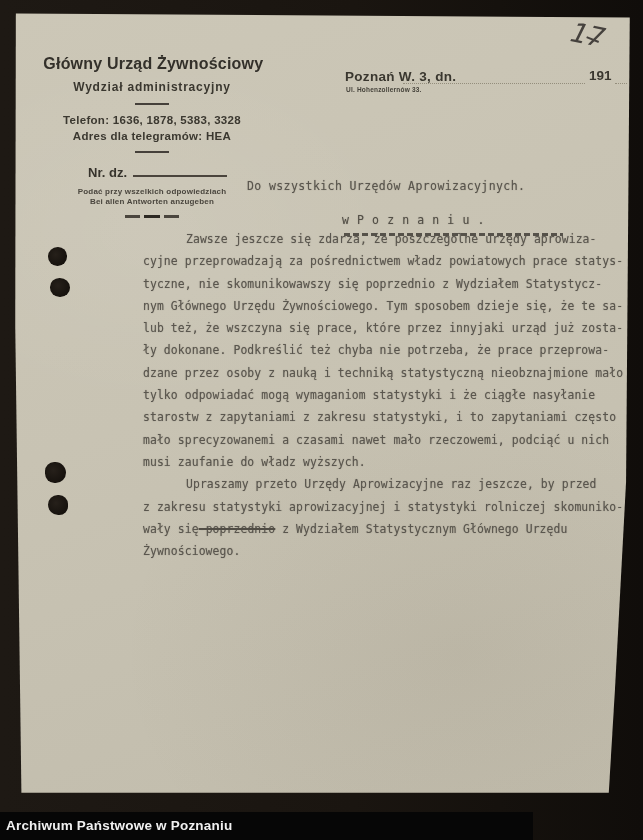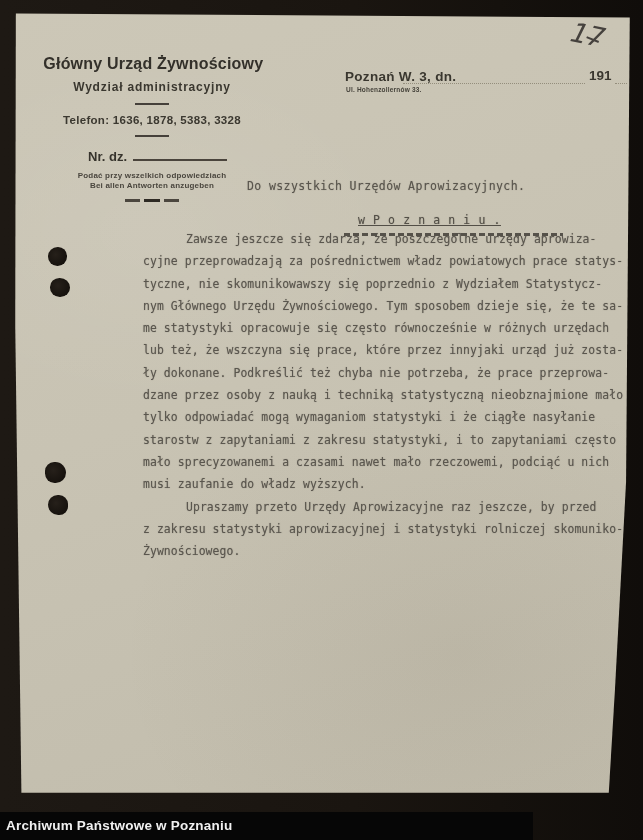--- a/index.html
+++ b/index.html
@@ -46,21 +46,21 @@
 
   
   .pageno{position:absolute;left:556px;top:8px;width:40px;height:40px;transform:rotate(12deg);}
   .pageno .digits{font-family:"DejaVu Sans",sans-serif;font-size:27px;font-weight:400;color:#45413d;transform:skewX(-14deg);letter-spacing:-1px;}
   .pageno .crossbar{position:absolute;left:16px;top:18px;width:13px;height:2px;background:#45413d;transform:rotate(10deg);}
 
   
   .tw{font-family:"DejaVu Sans Mono","Liberation Mono",monospace;color:#5a564e;
       text-shadow:0 0 1px rgba(87,83,75,0.55);}
   .addr1{position:absolute;left:233px;top:167px;font-size:11.5px;letter-spacing:0.4px;}
-  .addr2{position:absolute;left:344px;top:201px;font-size:11.5px;letter-spacing:0.6px;color:#534f47;text-decoration:underline;}
+  .addr2{position:absolute;left:328px;top:201px;font-size:11.5px;letter-spacing:0.6px;color:#534f47;}
   .addr-underline{position:absolute;left:330px;top:221px;width:219px;height:3px;
       background:repeating-linear-gradient(90deg,#56524a 0 6px,transparent 6px 9px);}
   .bodytext{position:absolute;left:129px;top:216px;width:486px;font-size:11.4px;line-height:22.3px;letter-spacing:0.1px;}
   .bodytext .line{white-space:nowrap;}
   .indent{padding-left:43px;}
   .ins{position:relative;top:-8px;font-size:10px;margin:0 -1px;}
   .strike{text-decoration:line-through;text-decoration-thickness:2px;text-decoration-color:#514d45;}
 
   
   .footer-bar{position:absolute;left:0;bottom:0;width:533px;height:28px;background:#060606;}
@@ -76,20 +76,21 @@
     <div class="hole h1"></div>
     <div class="hole h2"></div>
     <div class="hole h3"></div>
     <div class="hole h4"></div>
 
     <div class="lhead">
       <div class="org">Główny Urząd Żywnościowy</div>
       <div class="dept">Wydział administracyjny</div>
       <div class="rule"></div>
       <div class="phone">Telefon: 1636, 1878, 5383, 3328</div>
+      <div class="tele">Adres dla telegramów: HEA</div>
       <div class="rule"></div>
       <div class="refrow">
         <span>Nr. dz.</span><span class="refline"></span>
       </div>
       <div class="notes">
         <div>Podać przy wszelkich odpowiedziach</div>
         <div>Bei allen Antworten anzugeben</div>
       </div>
       <div class="typedmark"></div>
     </div>
@@ -109,30 +110,30 @@
 
     <div class="tw addr1">Do wszystkich Urzędów  Aprowizacyjnych.</div>
     <div class="tw addr2">w  P o z n a n i u .</div>
     <div class="addr-underline"></div>
 
     <div class="tw bodytext">
       <div class="line indent">Zawsze jeszcze się zdarza, że poszczególne urzędy aprowiza-</div>
       <div class="line">cyjne przeprowadzają za pośrednictwem władz powiatowych prace statys-</div>
       <div class="line">tyczne, nie skomunikowawszy się poprzednio z Wydziałem Statystycz-</div>
       <div class="line">nym Głównego Urzędu Żywnościowego. Tym sposobem dzieje się, że te sa-</div>
-      <div class="line">me statystyki opracowuje się często równocześnie w różnych urzędach</div>
       <div class="line">lub też, że wszczyna się prace, które przez innyjaki urząd już zosta-</div>
       <div class="line">ły dokonane. Podkreślić też chyba nie potrzeba, że prace przeprowa-</div>
       <div class="line">dzane przez osoby z nauką i techniką statystyczną nieobznajmione mało</div>
       <div class="line">tylko odpowiadać mogą wymaganiom statystyki i że ciągłe nasyłanie</div>
       <div class="line">starostw z zapytaniami z zakresu statystyki, i to zapytaniami często</div>
       <div class="line">mało sprecyzowanemi a czasami nawet mało rzeczowemi, podciąć u nich</div>
       <div class="line">musi zaufanie do władz wyższych.</div>
       <div class="line indent">Upraszamy przeto Urzędy Aprowizacyjne raz jeszcze, by przed</div>
       <div class="line">z zakresu statystyki aprowizacyjnej i statystyki rolniczej skomuniko-</div>
+      <div class="line"><span>wały się</span><span class="strike">-poprzednio</span><span> z Wydziałem Statystycznym Głównego Urzędu</span></div>
       <div class="line">Żywnościowego.</div>
     </div>
 
   </div>
 
   <div class="footer-bar">
     <div class="label">Archiwum Państwowe w Poznaniu</div>
   </div>
 
 </div>

